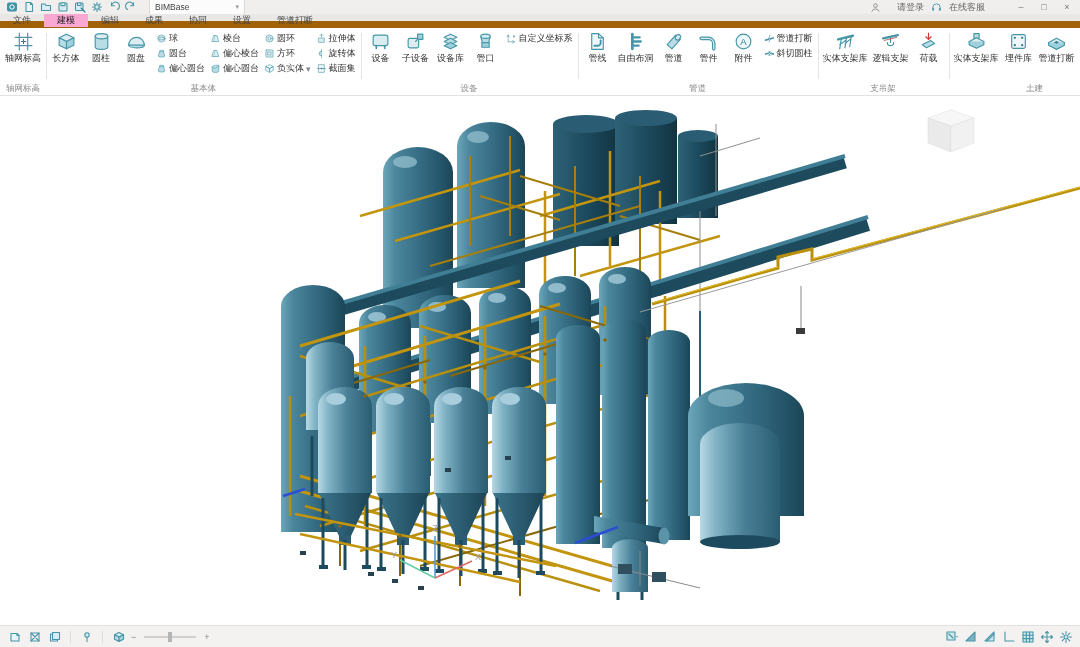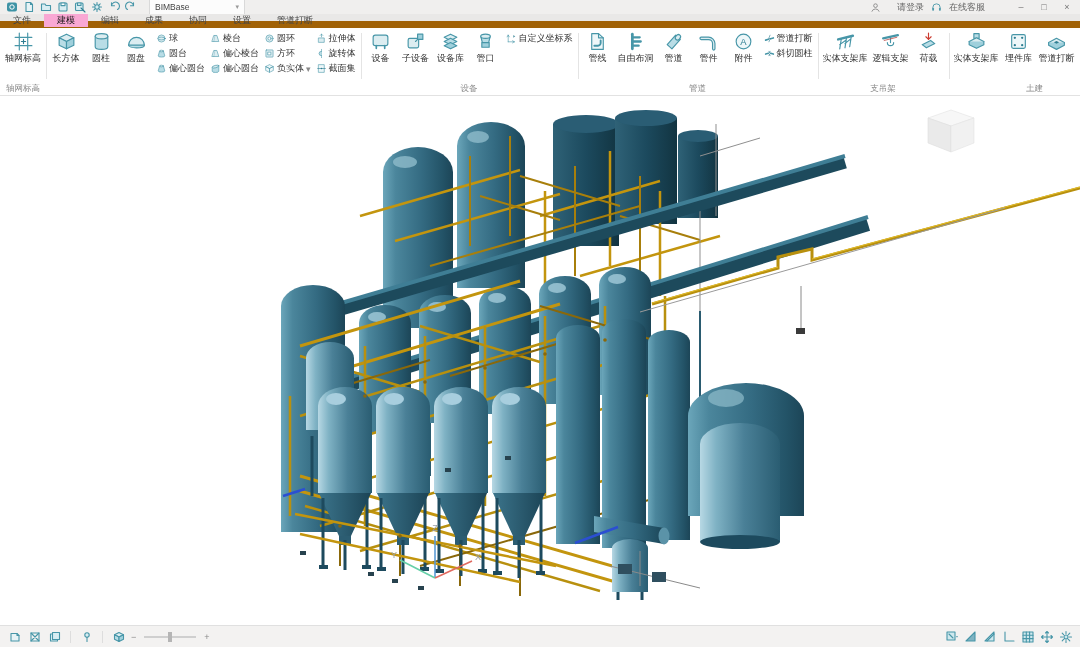--- a/index.html
+++ b/index.html
@@ -440,20 +440,21 @@
             <span>旋转体</span>
           </div>
         <div class="smallitem">
             <svg class="ic">
               <use href="#s-section"></use>
             </svg>
             <span>截面集</span>
           </div>
       </div>
     </div>
+    <div class="glabel">基本体</div>
   </div>
 
   <div class="rgroup">
     <div class="ritems">
       <div class="bigitem">
           <svg class="ic">
             <use href="#s-device"></use>
           </svg>
           <span class="lbl">设备</span>
         </div>

